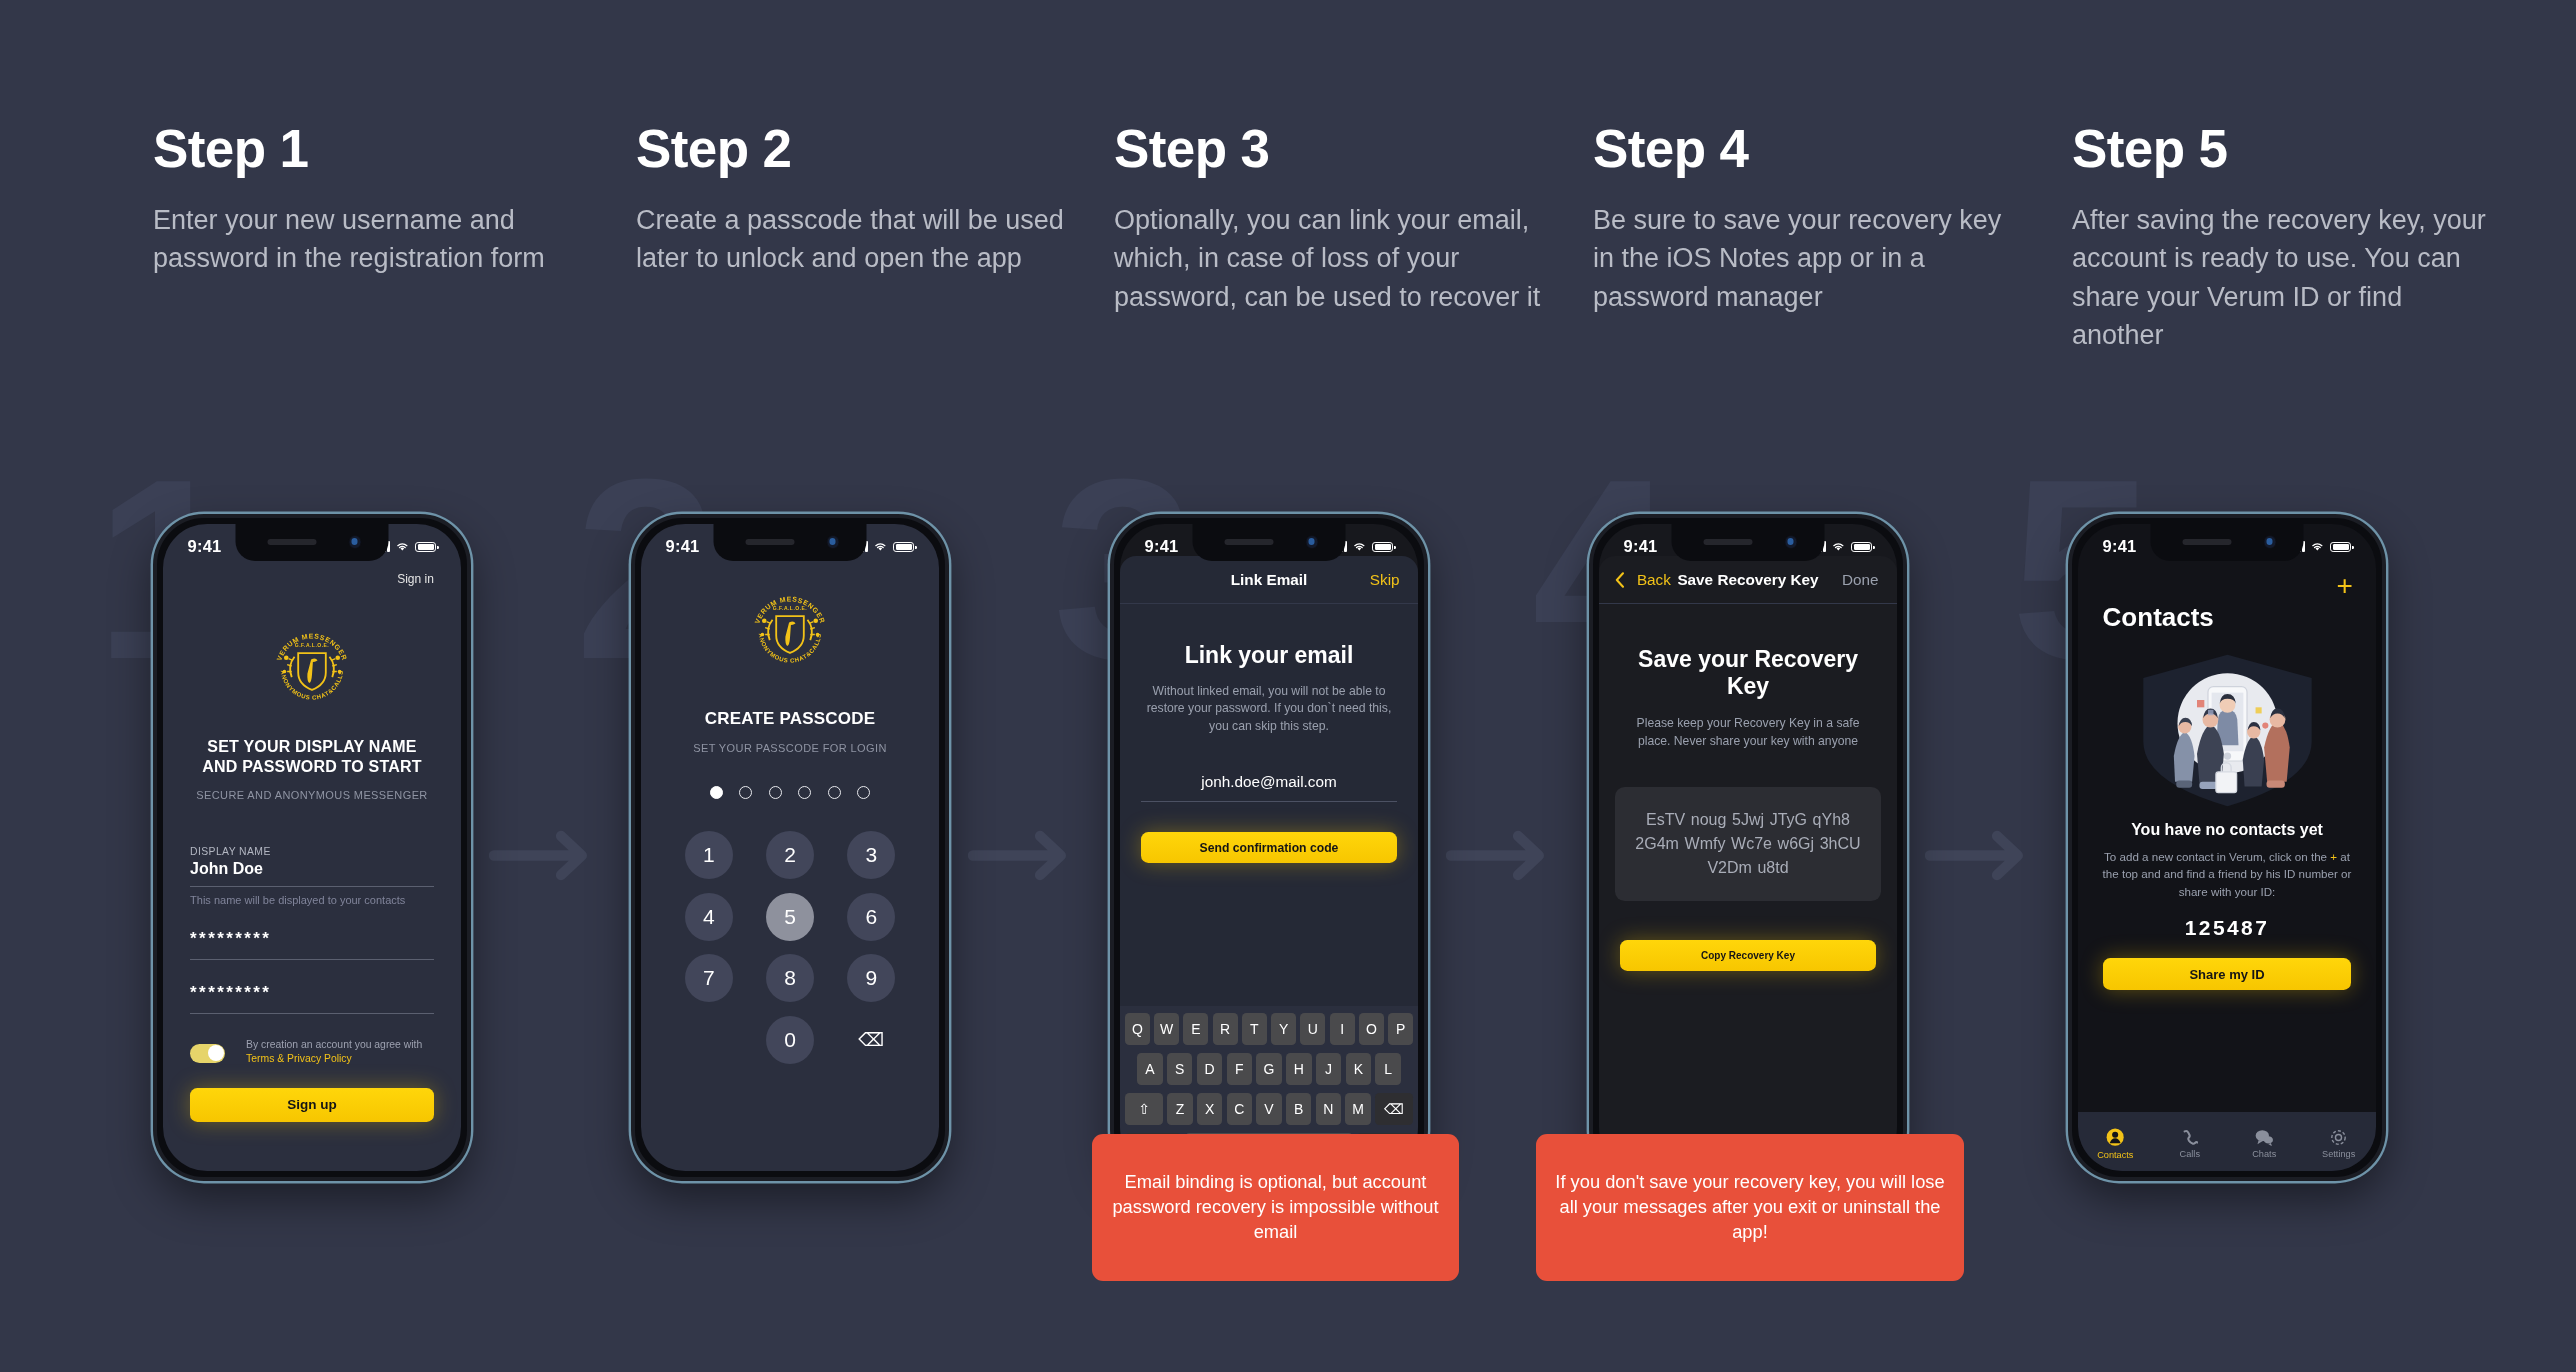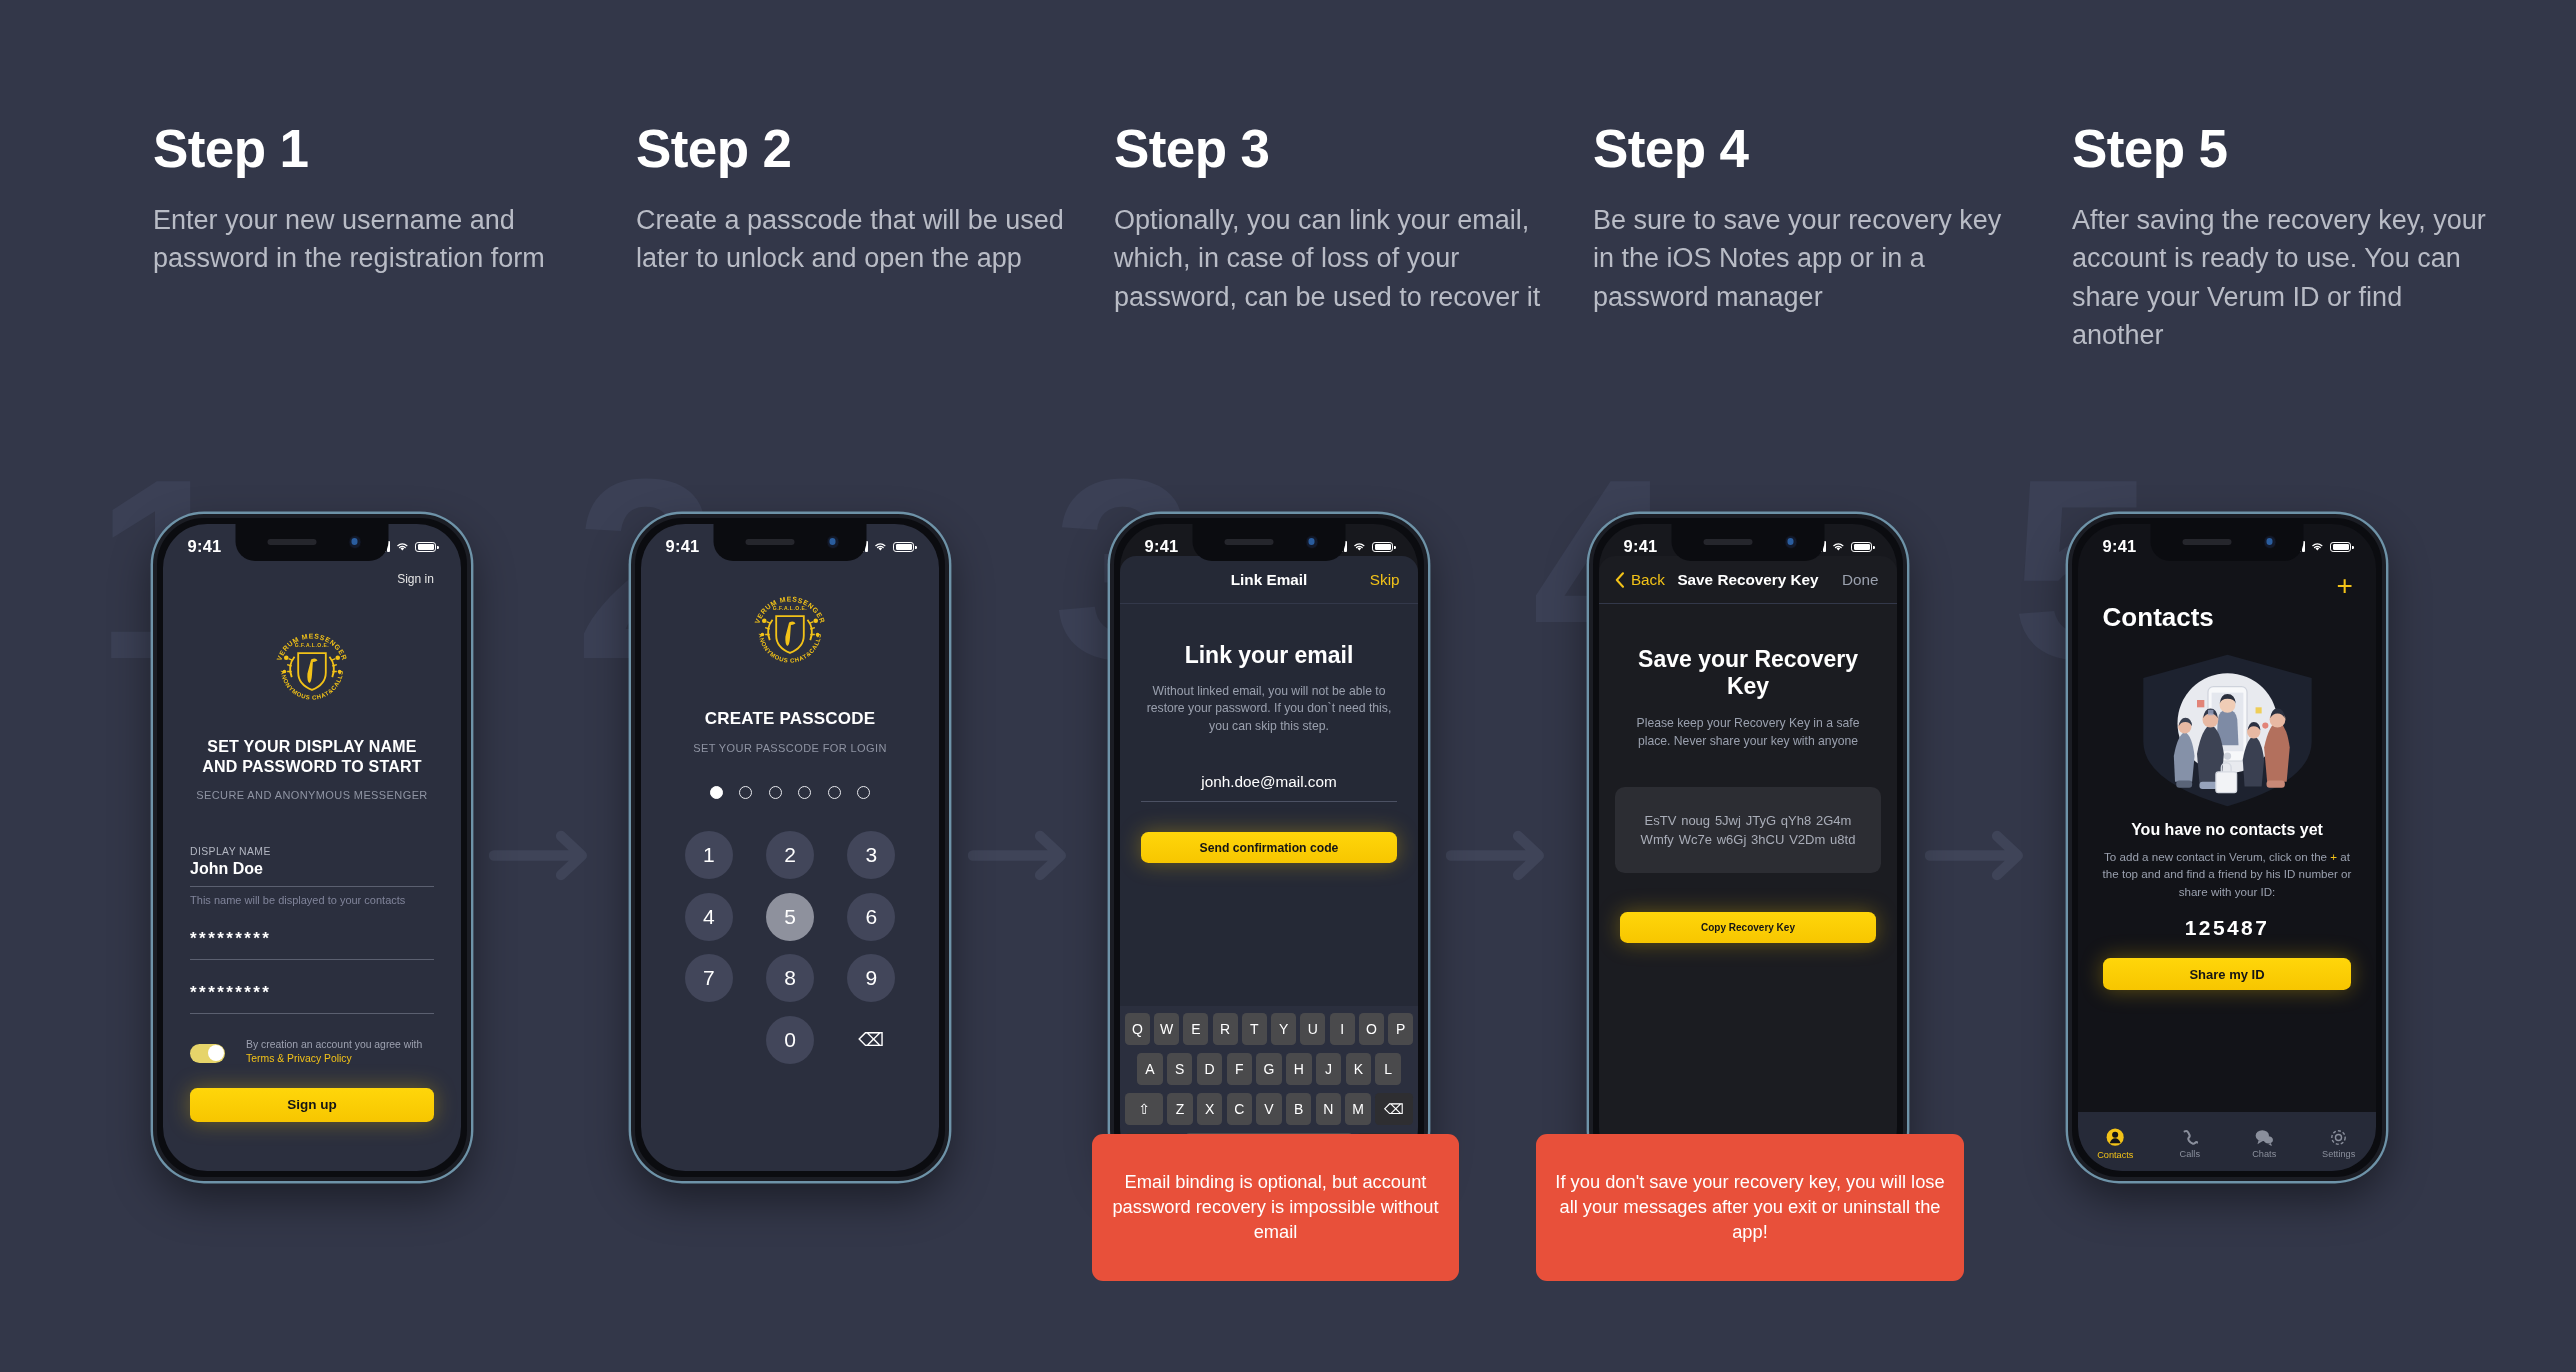--- a/index.html
+++ b/index.html
@@ -146,21 +146,21 @@
   .modal-sheet {
     position:absolute; left:0; right:0; top:32px; bottom:0;
     background:#252936; border-top-left-radius:16px; border-top-right-radius:16px;
   }
   .modal-sheet.black { background:#1b1c21; }
   .navbar {
     height:48px; display:flex; align-items:center; justify-content:center;
     position:relative; border-bottom:0.6px solid #33384a;
   }
   .navbar .nb-title { color:#fff; font-size:15.3px; font-weight:700; }
-  .navbar .nb-left { position:absolute; left:16px; display:flex; align-items:center; gap:6px; color:#f2c218; font-size:15.3px; }
+  .navbar .nb-left { position:absolute; left:16px; display:flex; align-items:center; gap:12px; color:#f2c218; font-size:15.3px; }
   .navbar .nb-right { position:absolute; right:18.3px; font-size:15.3px; }
   .nb-right.yellow { color:#f2c218; }
   .nb-right.grey { color:#9aa0ad; }
 
   .big-h { text-align:center; color:#fff; font-size:23px; font-weight:700; line-height:1.18; }
   .body-p { text-align:center; color:#9aa0ae; font-size:12.2px; line-height:1.45; }
 
   .email-val { text-align:center; color:#fff; font-size:15.3px; }
   .email-line { height:0.6px; background:#4c5163; margin:9.8px 21px 0 21px; }
 
@@ -175,21 +175,21 @@
   .kb.dark { background:#2e2e31; }
   .kb.wide { flex:3 1 0; }
   .kb.mid { flex:1.5 1 0; }
   .kb.small { font-size:11.6px; }
 
   .keybox {
     margin: 0 16px; background:#2c2d33; border-radius:9.8px;
     padding:21px 16px; min-height:86px;
     display:flex; align-items:center; justify-content:center;
   }
-  .keybox span { color:#a9adb8; font-size:13px; line-height:1.5; text-align:center; word-spacing:1.2px; }
+  .keybox span { color:#a9adb8; font-size:16px; line-height:1.5; text-align:center; word-spacing:1.2px; }
 
   
   .plus-icon { position:absolute; right:23px; top:48px; color:#f2c218; font-size:28px; line-height:1; font-weight:300; }
   .contacts-h { color:#fff; font-size:26px; font-weight:700; margin-top:78px; }
   .illus-wrap { margin-top:18.3px; display:flex; justify-content:center; }
   .no-contacts { text-align:center; color:#fff; font-size:16px; font-weight:700; }
   .nc-body { text-align:center; color:#9aa0ae; font-size:11.6px; line-height:1.5; margin-top:8.6px; }
   .nc-body .plus-inline { color:#f2c218; font-weight:400; }
   .verum-id { text-align:center; color:#fff; font-size:21px; font-weight:700; letter-spacing:2.4px; margin-top:16px; }
 

